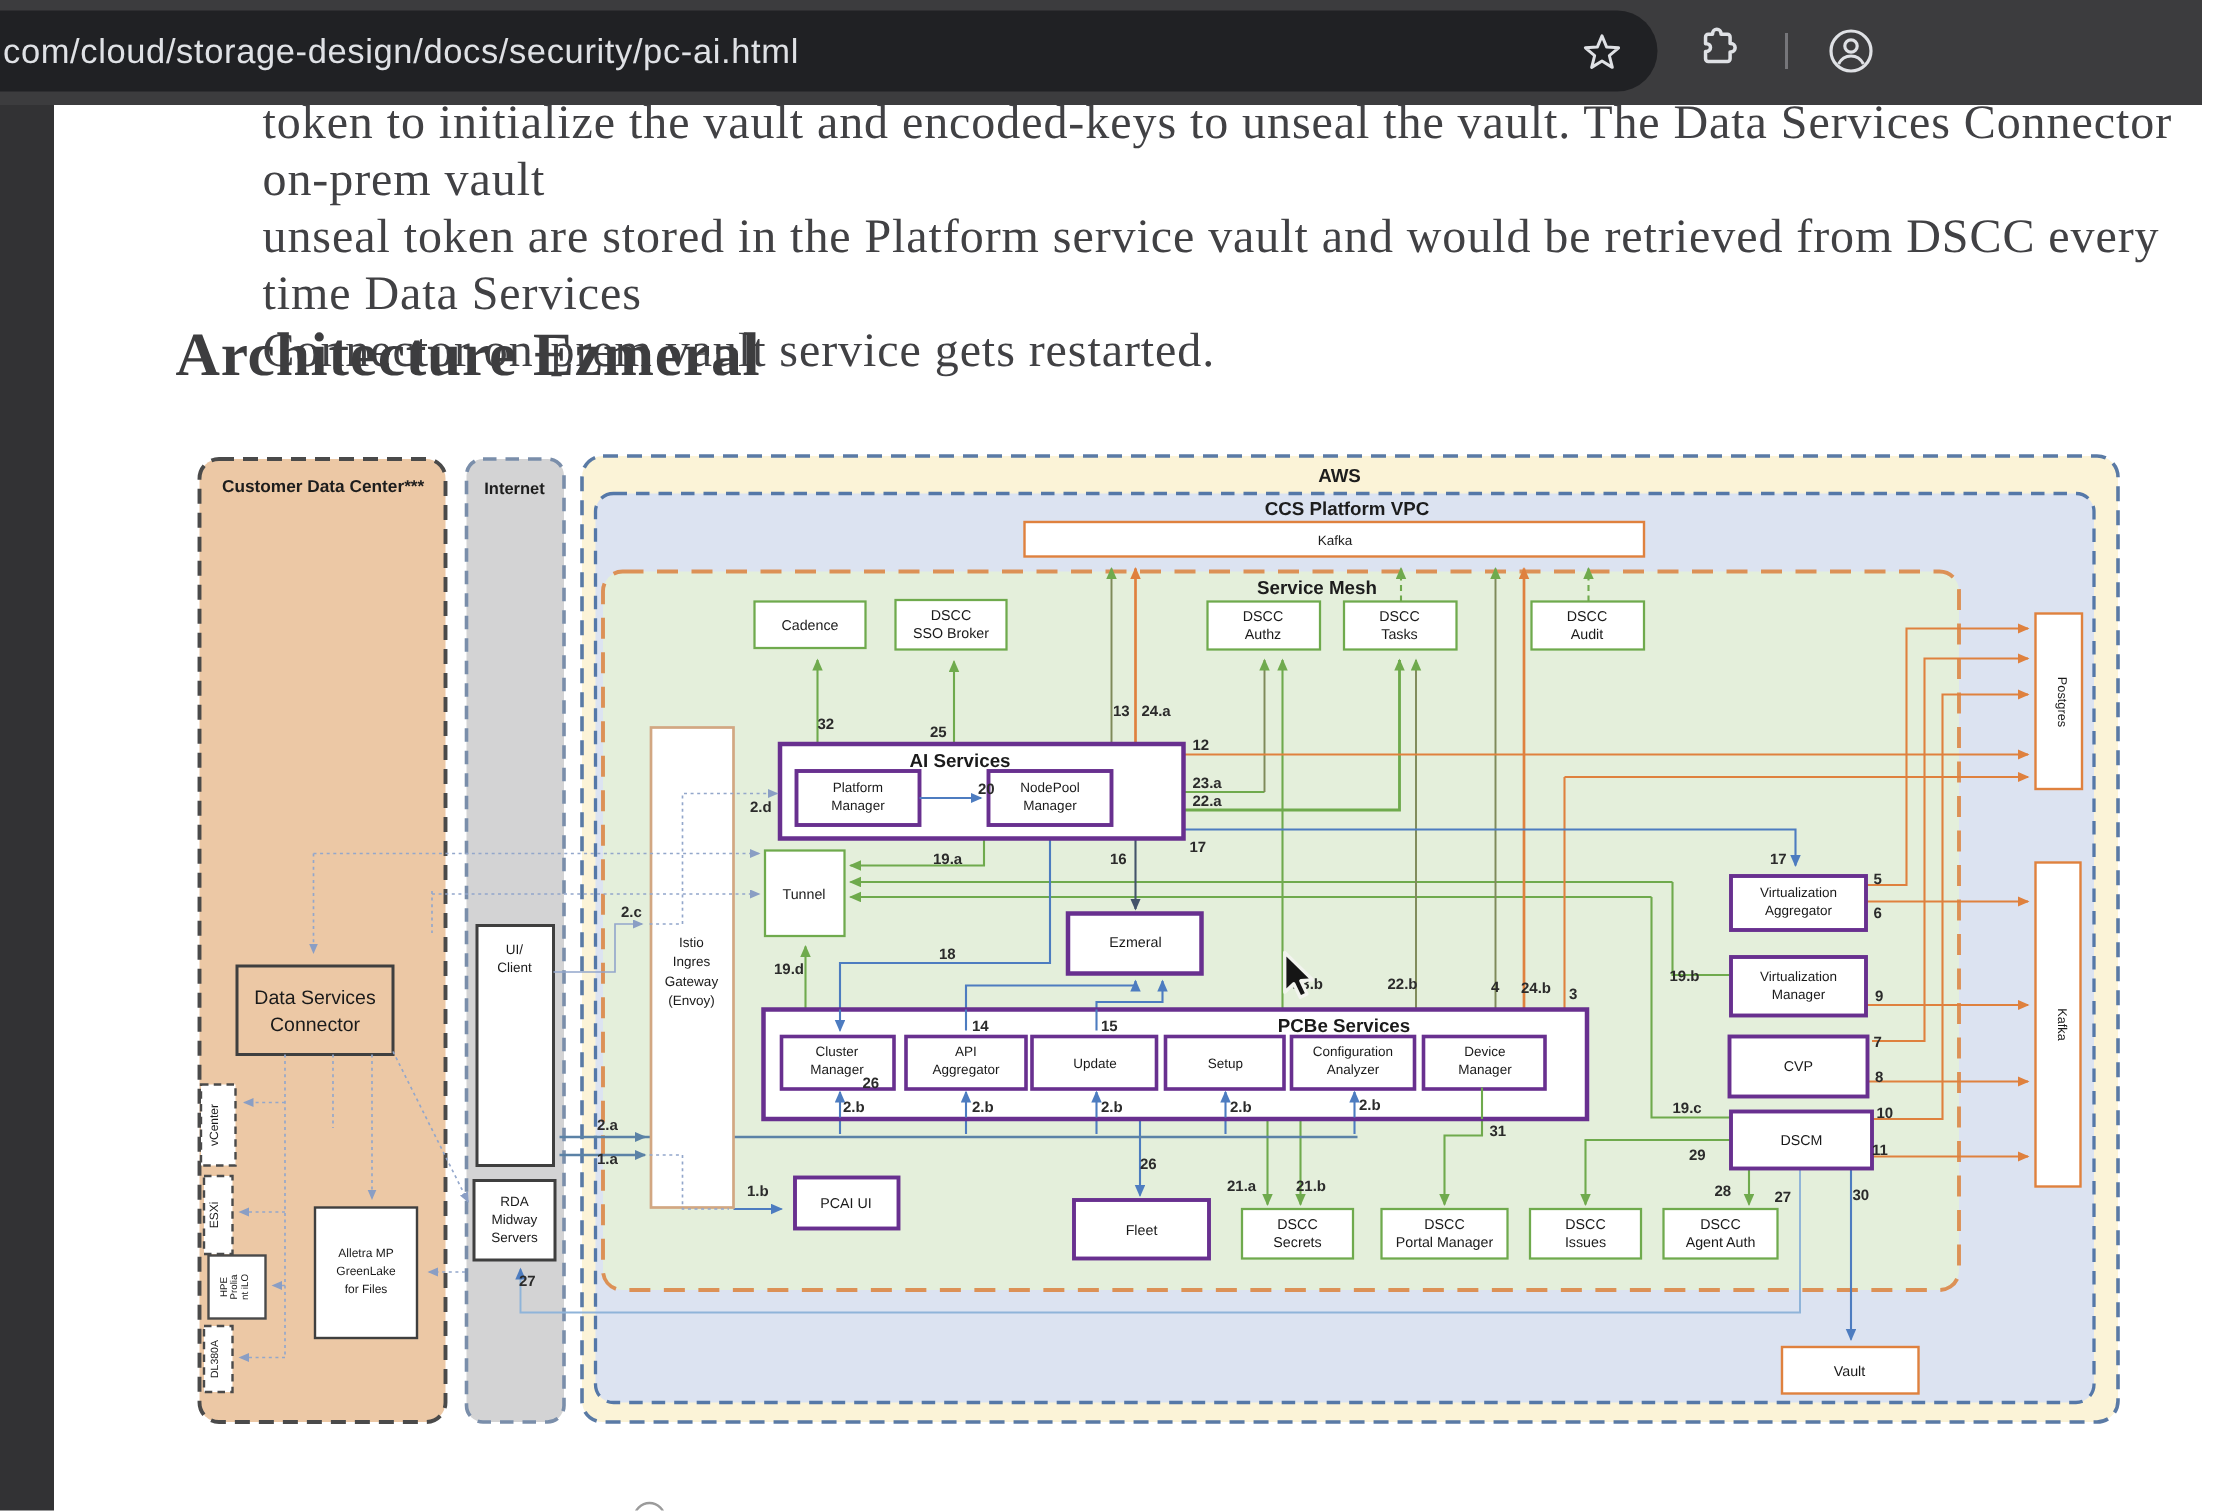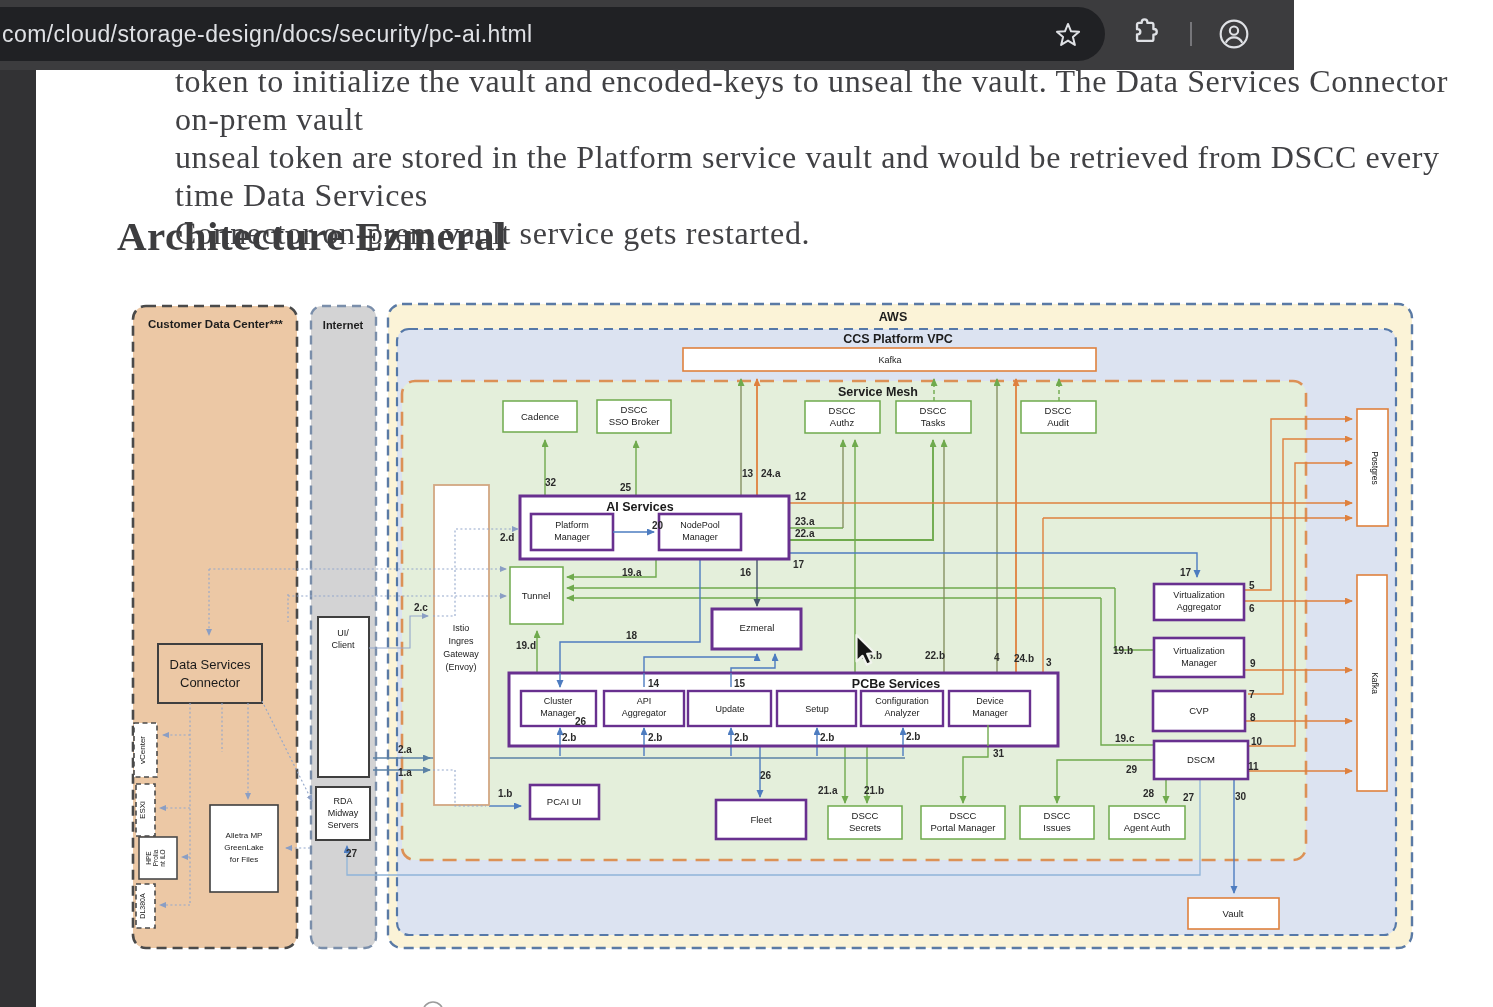--- a/index.html
+++ b/index.html
@@ -1,17 +1,17 @@
 <!DOCTYPE html>
 <html><head>
 <meta charset="utf-8">
 <style>
   html,body{margin:0;padding:0;}
   body{width:1493px;height:1007px;overflow:hidden;position:relative;background:#ffffff;font-family:"Liberation Sans",sans-serif;}
-  #topbar{position:absolute;left:0;top:0;width:1294px;height:70px;background:#3c3c3e;}
+  #topbar{position:absolute;left:0;top:0;width:1468px;height:70px;background:#3c3c3e;}
   #urlpill{position:absolute;left:-40px;top:7px;width:1145px;height:54px;background:#202124;border-radius:27px;}
   #urltext{position:absolute;left:2px;top:21px;font-size:23px;color:#dfe1e5;letter-spacing:0.42px;}
   #star{position:absolute;left:1054px;top:21px;}
   #ext{position:absolute;left:1127px;top:14px;}
   #sep{position:absolute;left:1190px;top:22px;width:2px;height:24px;background:#76767a;}
   #person{position:absolute;left:1218px;top:18px;}
   #relaunch{position:absolute;left:1269px;top:6px;width:225px;height:54px;background:#2d5e8d;border-radius:27px;color:#c9dff2;font-size:23px;line-height:54px;text-align:center;}
   #leftstrip{position:absolute;left:0;top:70px;width:36px;height:937px;background:#323234;}
   #page{position:absolute;left:36px;top:70px;width:1457px;height:937px;background:#ffffff;}
   #para{position:absolute;left:175px;top:62px;width:1310px;font-size:32px;letter-spacing:0.62px;line-height:38px;color:#414144;font-family:Liberation Serif, serif;}

